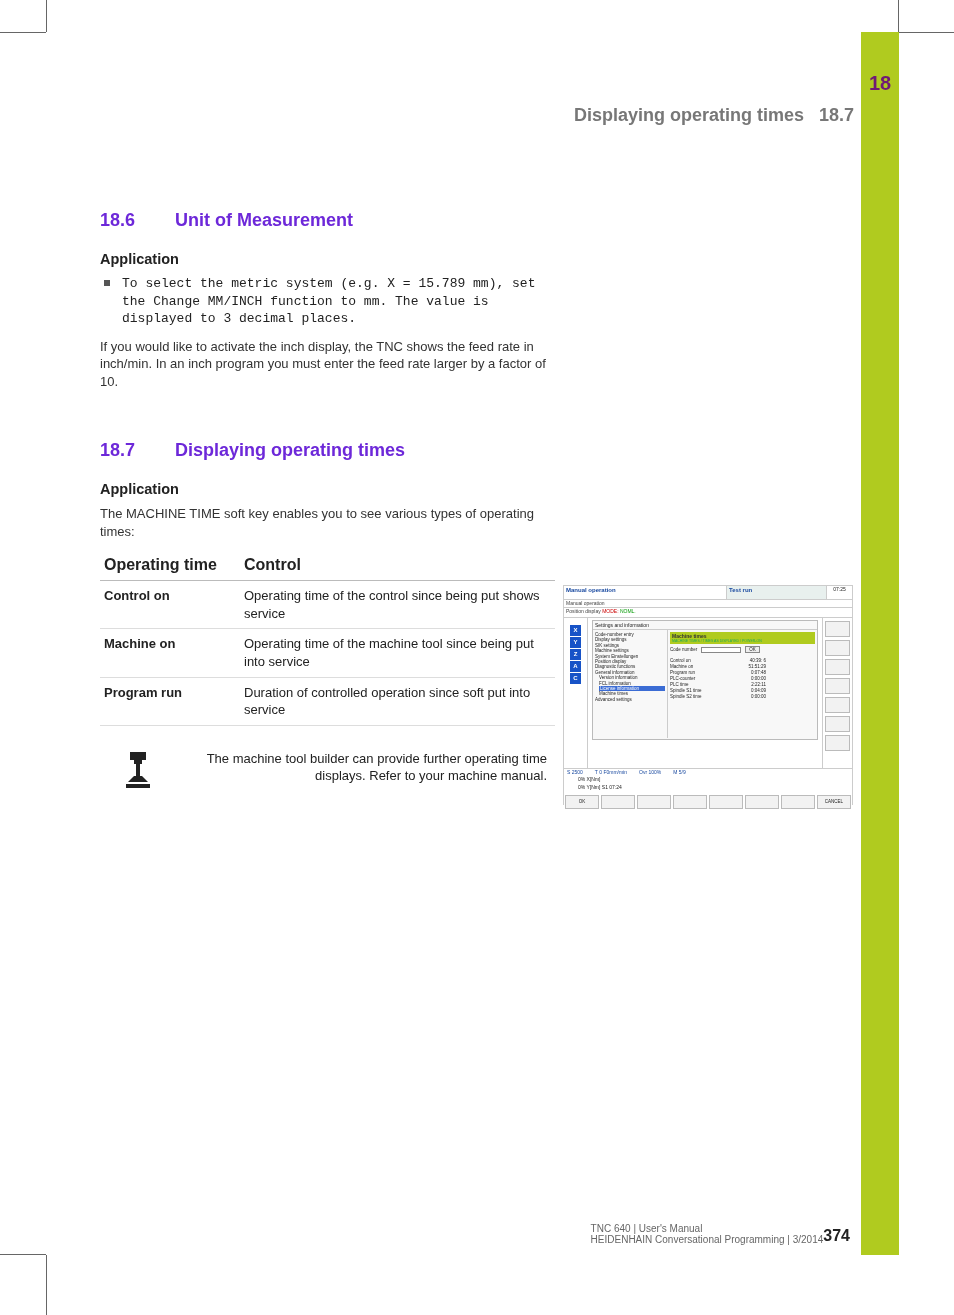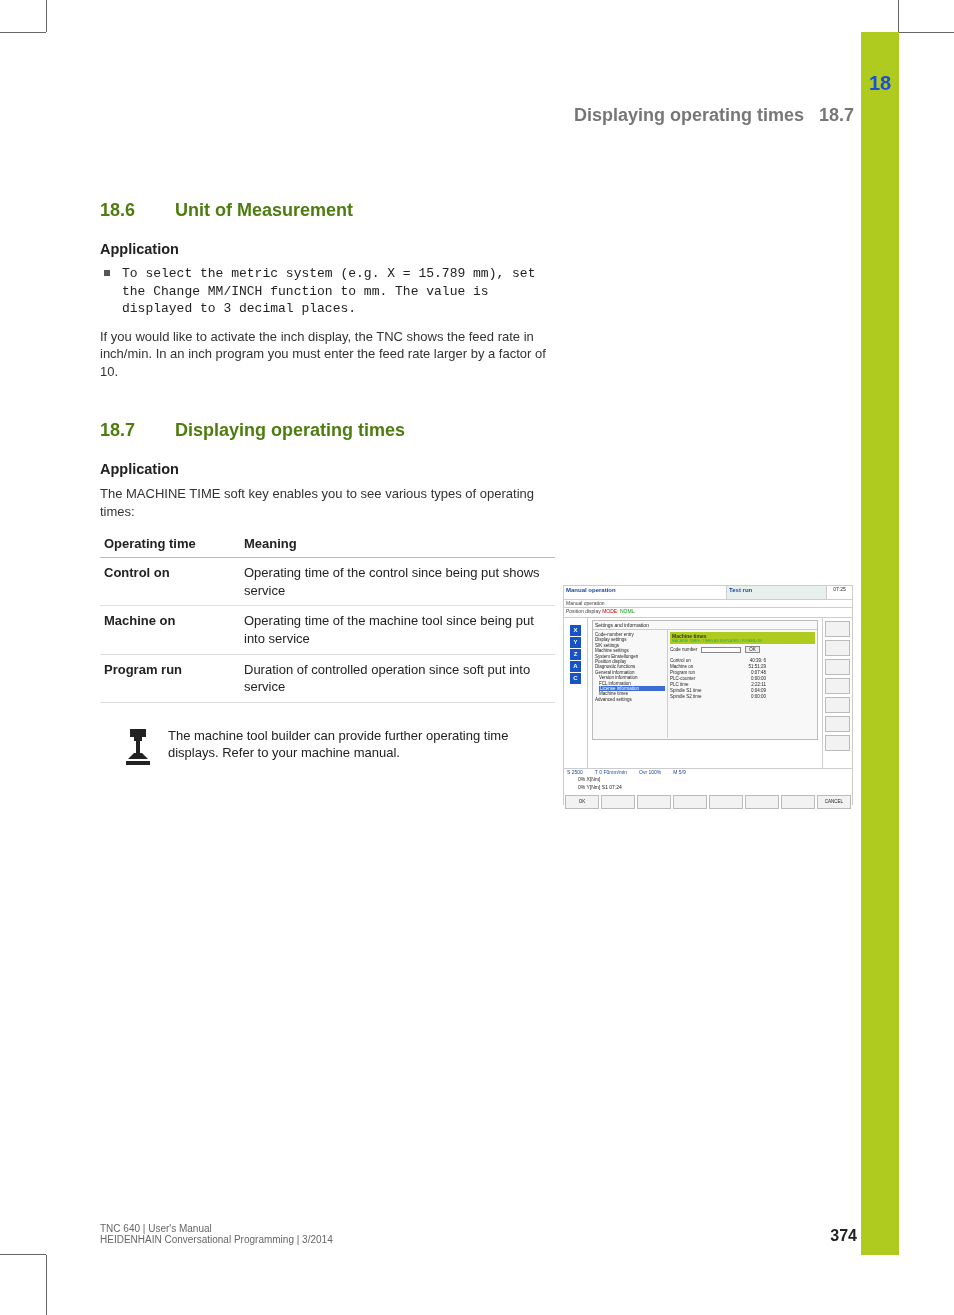--- a/index.html
+++ b/index.html
@@ -19,21 +19,21 @@
   .crop-bot-l { position:absolute; left:0; bottom:60px; width:46px; border-top:1px solid #666; }
   .crop-bot-l2 { position:absolute; left:46px; bottom:0; height:60px; border-left:1px solid #666; }
 
   .green-bar {
     position:absolute;
     right:55px;
     top:32px;
     bottom:60px;
     width:38px;
     background:#b0cb1f;
-    color:#1d4ed8;
+    color:#701a75;
     font-weight:bold;
     font-size:20px;
     text-align:center;
     padding-top:40px;
   }
   .header-band {
     position:absolute;
     left:100px;
     right:100px;
     top:105px;
@@ -45,57 +45,58 @@
   .header-band .sect { margin-left:10px; }
   .content {
     position:absolute;
     left:100px;
     right:115px;
     top:200px;
   }
   h2.section {
     font-size:18px;
     font-weight:bold;
-    color:#4d7c0f;
+    color:#6d28d9;
     margin-bottom:20px;
+    margin-top:10px;
   }
   h2.section .num { display:inline-block; width:70px; }
   h3.sub {
     font-size:14.5px;
     font-weight:bold;
     margin-bottom:8px;
   }
   .leftcol { width:455px; }
   p.body { margin-bottom:10px; line-height:1.35; color:#333; }
   ul.square { list-style:none; padding:0; margin:0 0 10px 0; }
   ul.square li { position:relative; padding-left:22px; margin-bottom:6px; line-height:1.35;font-family:Liberation Mono, monospace; }
   ul.square li::before {
     content:""; position:absolute; left:4px; top:5px;
     width:6px; height:6px; background:#555;
   }
 
   .gap { height:30px; }
 
   table.optime { width:455px; border-collapse:collapse; margin-top:6px; }
   table.optime th {
-    text-align:left; font-weight:bold; font-size:13px;
+    text-align:left; font-weight:bold; font-size:16px;
     padding:6px 4px; border-bottom:1px solid #bbb;
   }
   table.optime td {
     padding:6px 4px; border-bottom:1px solid #ddd;
     vertical-align:top; line-height:1.35;
   }
   table.optime td.key { font-weight:bold; width:140px; }
 
   .notebox {
     display:flex; width:455px; margin-top:14px;
     padding:10px 8px; border-radius:6px;
   }
   .notebox .iconcell { width:60px; display:flex; align-items:center; justify-content:center; }
-  .notebox .txt { flex:1; line-height:1.35; }
+  .notebox .txt { flex:1; line-height:1.35;text-align:right; }
 
   .shot {
     position:absolute;
     left:563px;
     top:585px;
     width:290px;
     height:220px;
     border:1px solid #ccc;
     font-size:5px;
     background:#f4f5f6;
@@ -126,24 +127,24 @@
   .shot .sidebar .sbtn { height:16px; border:1px solid #bbb; margin:3px 2px; background:#f2f2f2;}
   .shot .footer { height:38px; background:#fff; border-top:1px solid #ccc;}
   .shot .footer .statline { font-size:5px; padding:1px 14px; }
   .shot .footer .statline2 { font-size:5px; padding:0 3px; color:#1a4aa0; display:flex; gap:12px;}
   .shot .footer .btnrow { display:flex; height:14px; margin-top:4px;}
   .shot .footer .btnrow .b { flex:1; border:1px solid #bbb; margin:0 1px; background:#f2f2f2; font-size:4.5px; text-align:center; line-height:12px;}
 
   .pagefoot {
     position:absolute;
     left:100px;
-    right:97px;
+    right:104px;
     bottom:70px;
     display:flex;
-    justify-content:space-between;
+    justify-content:flex-end;
     align-items:flex-end;
     font-size:10px;
     color:#666;
   }
   .pagefoot .pn { font-size:16px; font-weight:bold; color:#222; }
 </style>
 </head>
 <body>
 
 <div class="crop-top"></div>
@@ -183,21 +184,21 @@
     <span>Displaying operating times</span>
   </h2>
   <div class="leftcol">
     <h3 class="sub">Application</h3>
     <p class="body">The MACHINE TIME soft key enables you to see various types of operating times:</p>
 
     <table class="optime">
       <thead>
         <tr>
           <th>Operating time</th>
-          <th>Meaning</th>
+          <th>Control</th>
         </tr>
       </thead>
       <tbody>
         <tr>
           <td class="key">Control on</td>
           <td>Operating time of the control since being put shows service</td>
         </tr>
         <tr>
           <td class="key">Machine on</td>
           <td>Operating time of the machine tool since being put into service</td>

